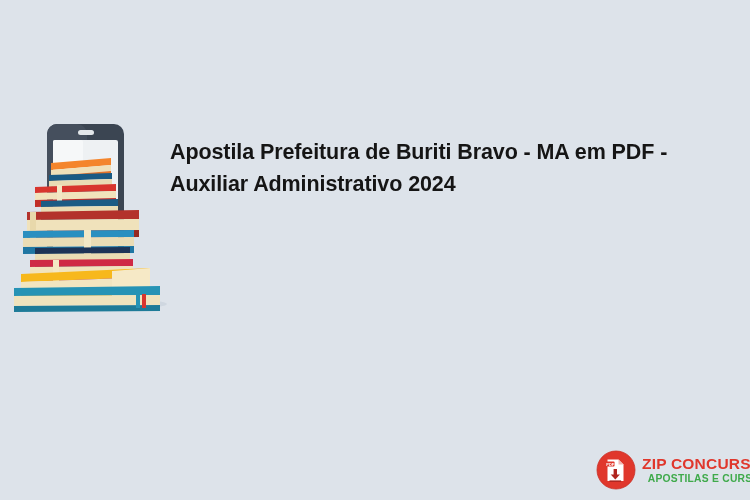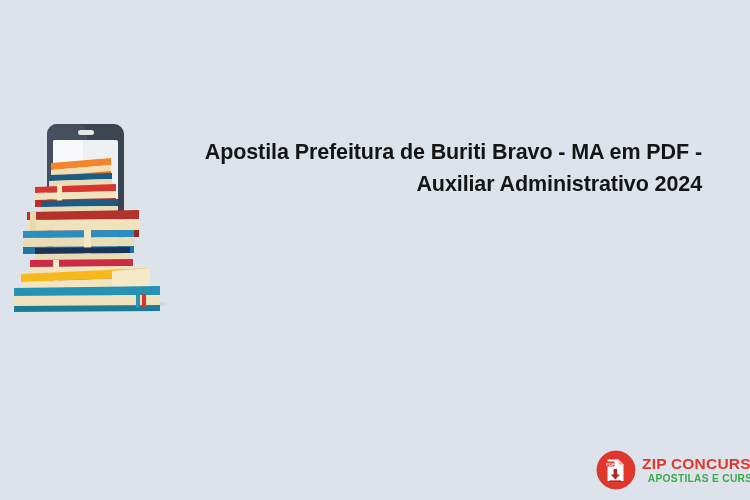--- a/index.html
+++ b/index.html
@@ -21,21 +21,21 @@
     left:8px; top:118px;
     width:170px; height:195px;
   }
   #book-illustration svg { display:block; width:170px; height:195px; }
 
   
   #promo-title {
     position:absolute;
     left:170px; top:136px;
     width:532px;
-    text-align:right;
+    text-align:left;
     font-size:21.5px;
     font-weight:bold;
     line-height:32px;
     letter-spacing:-0.1px;
     color:#151515;
     white-space:pre-line;
   }
 
   
   #brand-logo {

